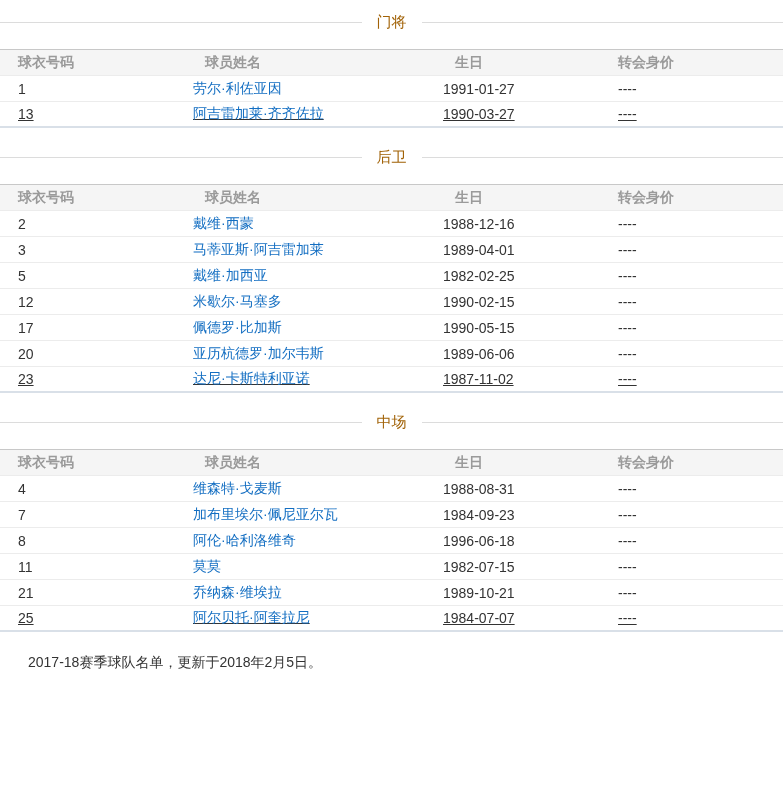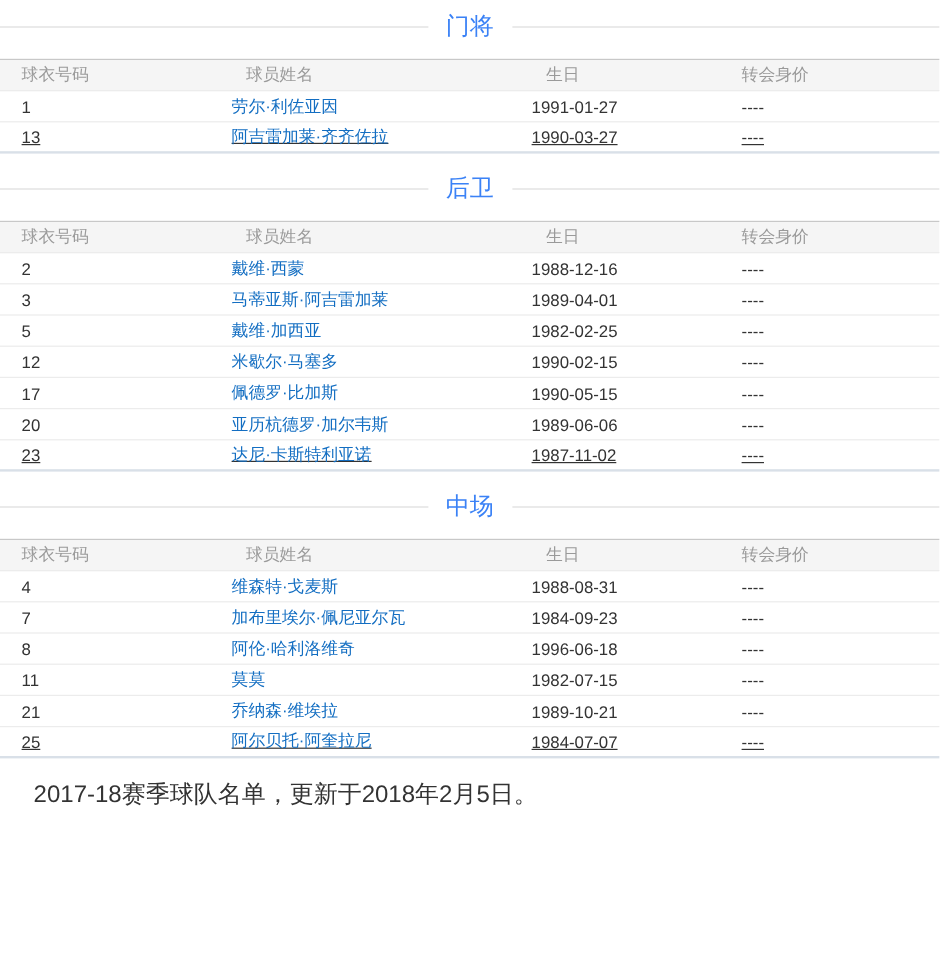--- a/index.html
+++ b/index.html
@@ -15,47 +15,47 @@
     font-family:"Liberation Sans","DejaVu Sans",sans-serif;
     font-size:14px;color:var(--body-text);
   }
   .page{width:783px;height:798px;position:relative;}
 
   
   .sec-title{display:flex;align-items:center;margin:21px 0 19px 0;}
   .roster-section:first-child .sec-title{margin-top:14px;}
   .sec-title .line{flex:1;height:0;border-top:1px solid #dcdcdc;}
   .sec-title h2{
-    margin:0 15px;font-size:20px;font-weight:400;color:#3b82f6;
+    margin:0 15px;font-size:15px;font-weight:400;color:#a16207;
     line-height:16px;white-space:nowrap;
   }
 
   
   table.roster-table{
     width:783px;table-layout:fixed;border-collapse:separate;border-spacing:0;
     border-top:1px solid #c8c8c8;
   }
   table.roster-table th{
-    height:26px;padding:0 0 0 18px;text-align:left;font-weight:400;
+    height:26px;padding:0 0 0 18px;text-align:left;font-weight:700;
     background:#f5f5f5;color:var(--header-text);font-size:14px;
     border-bottom:1px solid #ececec;
   }
   table.roster-table th:nth-child(2),
   table.roster-table th:nth-child(3){padding-left:30px;}
   table.roster-table td{
     height:26px;padding:0 0 0 18px;font-size:14px;color:var(--body-text);
     border-bottom:1px solid #ececec;white-space:nowrap;overflow:hidden;
   }
   table.roster-table tbody tr:last-child td{border-bottom:2px solid #d9e0e8;text-decoration:underline;}
   table.roster-table a{
     color:var(--link-blue);text-decoration:none;cursor:pointer;
   }
 
   
-  .note{margin:20px 0 0 28px;font-size:20px;color:var(--body-text);line-height:20px;}
+  .note{margin:20px 0 0 28px;font-size:14px;color:var(--body-text);line-height:20px;}
 </style>
 </head>
 <body>
 
 <div class="page">
 
   <div id="sections-mount">
   <section class="roster-section">
     <div class="sec-title">
       <span class="line"></span>

